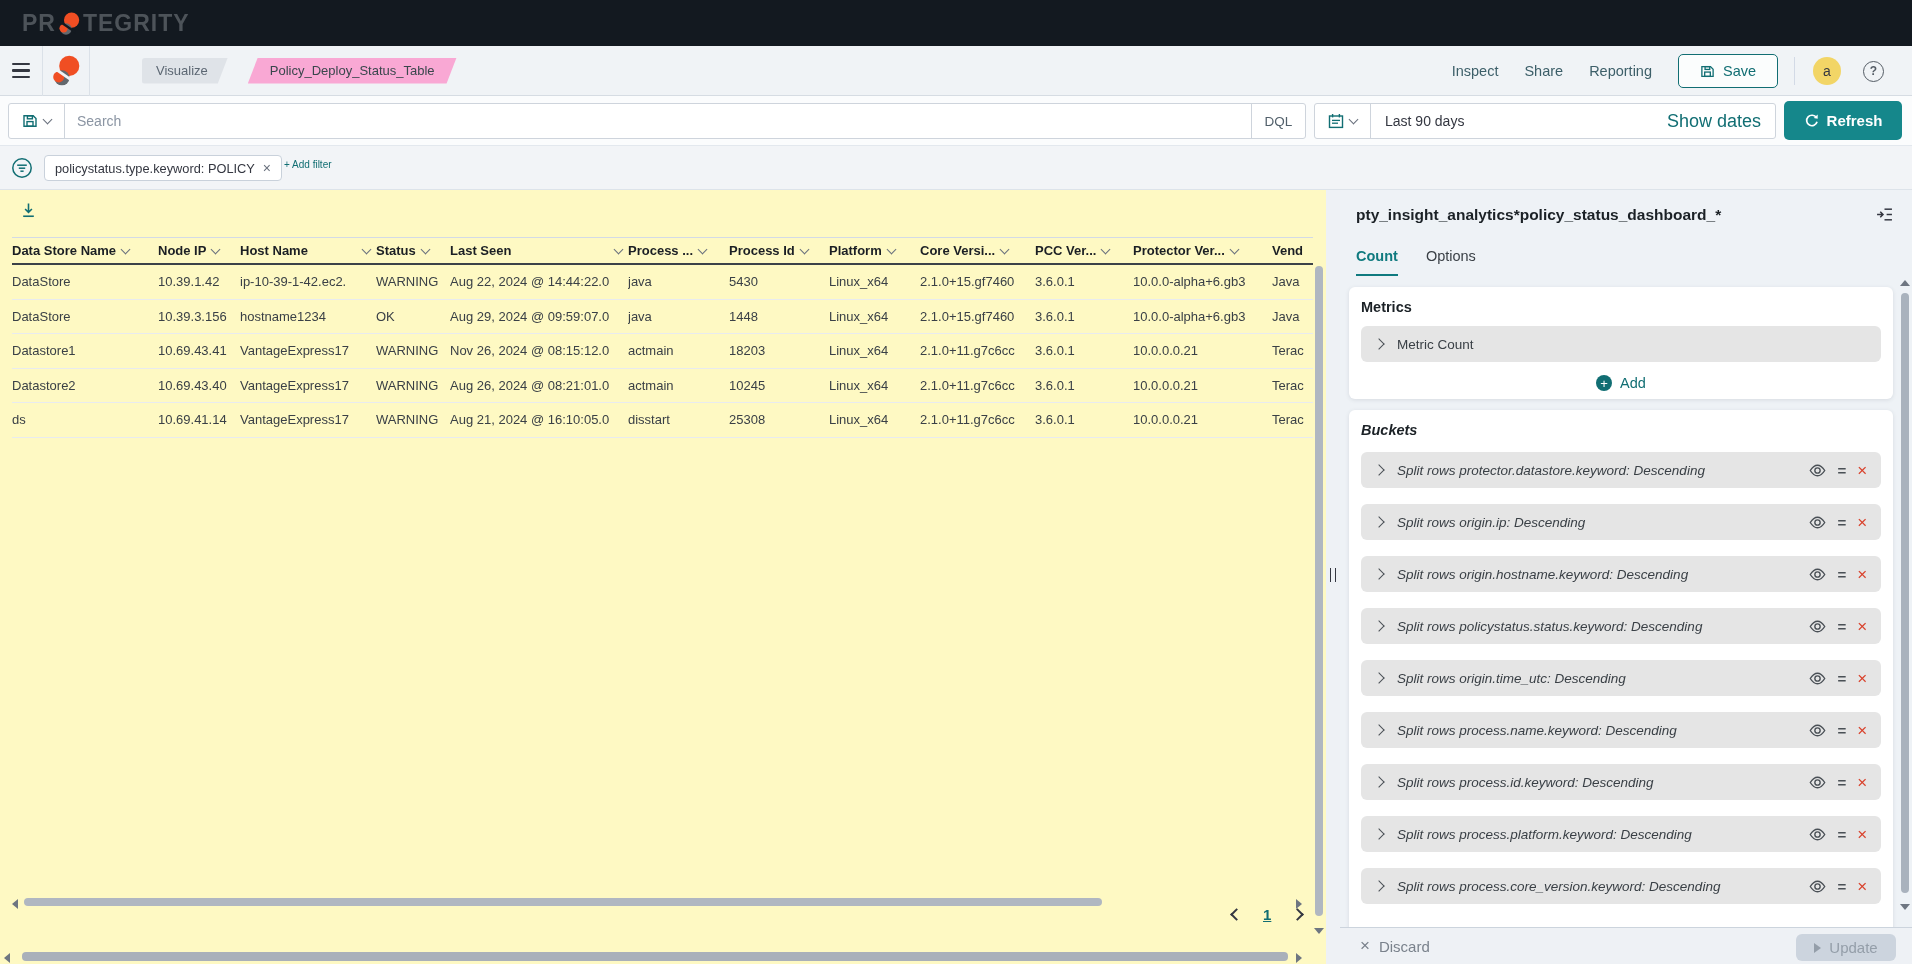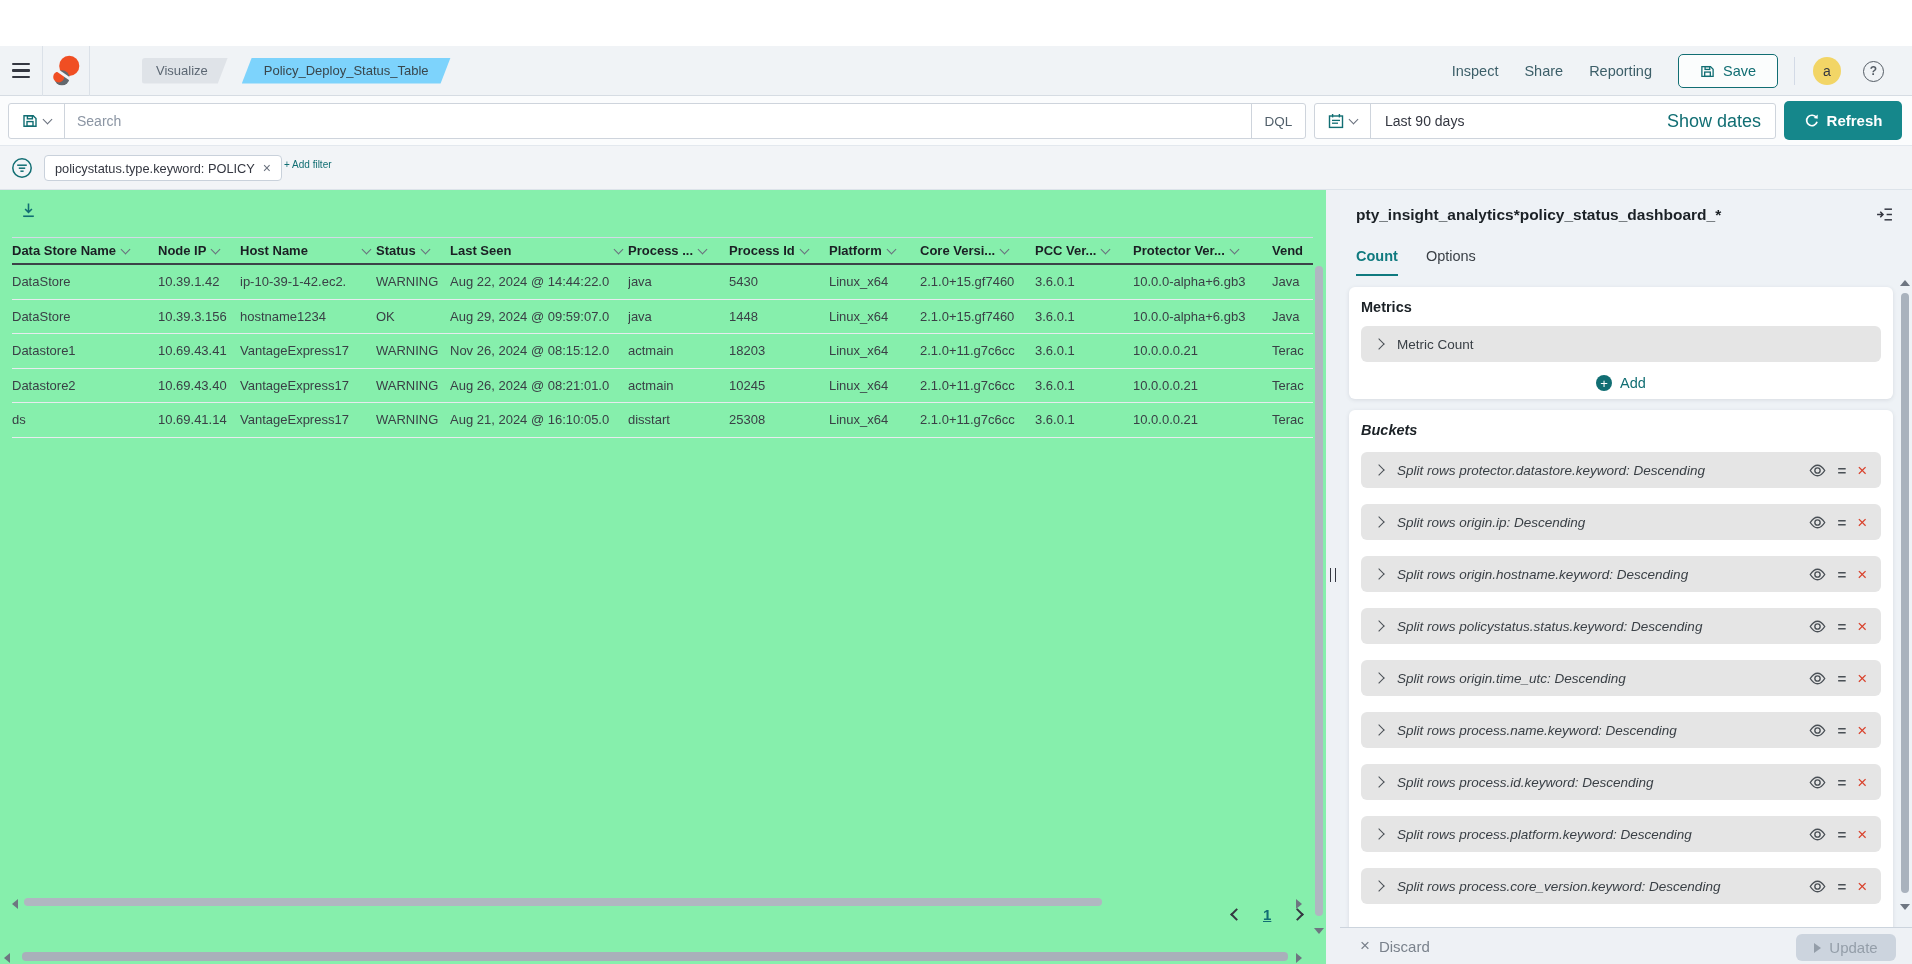--- a/index.html
+++ b/index.html
@@ -13,24 +13,24 @@
   .brand .mark { width:25px; height:25px; margin:0 1px; color:#131920; }
 
   
   .navbar { position:absolute; left:0; top:46px; width:1912px; height:50px; background:#f0f3f6; border-bottom:1px solid #d6dce3; display:flex; align-items:center; }
   .hamburger { width:42px; height:50px; display:flex; flex-direction:column; justify-content:center; align-items:center; gap:4px; cursor:pointer; }
   .hamburger span { width:18px; height:2.4px; background:#343741; border-radius:1px; }
   .vdiv { width:1px; height:50px; background:#dbe1e8; }
   .vdiv.short { height:28px; background:#d3dae6; }
   .applogo { width:46px; height:50px; display:flex; align-items:center; justify-content:center; color:#f0f3f6; }
   .applogo svg { width:33px; height:33px; }
-  .crumbs { display:flex; align-items:center; margin-left:12px; gap:14px;padding-left:40px; }
+  .crumbs { display:flex; align-items:center; margin-left:12px; gap:20px;padding-left:40px; }
   .crumb { height:26px; display:flex; align-items:center; padding:0 20px 0 14px; font-size:13px; }
   .crumb.first { background:#dfe3e8; color:#5c6773; clip-path:polygon(0 0,100% 0,calc(100% - 10px) 100%,0 100%); border-radius:3px 0 0 3px; }
-  .crumb.active { background:#7dd3fc; color:#39464c; clip-path:polygon(10px 0,100% 0,calc(100% - 10px) 100%,0 100%); padding:0 22px 0 22px; }
+  .crumb.active { background:#f9a8d4; color:#39464c; clip-path:polygon(10px 0,100% 0,calc(100% - 10px) 100%,0 100%); padding:0 22px 0 22px; }
   .nav-right { position:absolute; right:12px; top:0; height:50px; display:flex; align-items:center; gap:0; }
   .nav-link { font-size:14.5px; color:#3d5f69; margin-right:26px; cursor:pointer; }
   .save-btn { width:100px; height:34px; border:1px solid #116e73; border-radius:5px; background:#fbfdfd; color:#116e73; font-size:14.5px; display:flex; align-items:center; justify-content:center; gap:8px; cursor:pointer; margin-right:16px; }
   .avatar { width:28px; height:28px; border-radius:50%; background:#f2d566; color:#343741; font-size:14px; display:flex; align-items:center; justify-content:center; margin:0 22px 0 18px; cursor:pointer; }
   .help { width:21px; height:21px; border-radius:50%; border:1.6px solid #545c65; color:#545c65; font-size:12px; font-weight:700; display:flex; align-items:center; justify-content:center; margin-right:16px; cursor:pointer; }
 
   
   .searchrow { position:absolute; left:0; top:96px; width:1912px; height:50px; background:#fbfcfd; border-bottom:1px solid #e3e8ee; }
   .search-box { position:absolute; left:8px; top:7px; width:1298px; height:36px; background:#fff; border:1px solid #ced4dc; border-radius:3px; display:flex; align-items:center; }
   .saved-q { width:56px; height:100%; display:flex; align-items:center; justify-content:center; gap:6px; border-right:1px solid #ced4dc; cursor:pointer; }
@@ -43,21 +43,21 @@
   .refresh-btn { position:absolute; left:1784px; top:5px; width:118px; height:39px; background:#15878b; border:none; border-radius:5px; color:#fff; font-size:15px; font-weight:700; display:flex; align-items:center; justify-content:center; gap:8px; cursor:pointer; }
 
   
   .filterrow { position:absolute; left:0; top:146px; width:1912px; height:44px; background:#f2f4f7; border-bottom:1px solid #dde3ea; }
   .filter-icon { position:absolute; left:11px; top:11px; cursor:pointer; }
   .filter-chip { position:absolute; left:44px; top:9px; height:26px; background:#fff; border:1px solid #c9d1db; border-radius:4px; display:flex; align-items:center; padding:11px 10px; font-size:12.8px; color:#343741; gap:8px; cursor:pointer; }
   .filter-chip .x { color:#69707d; font-size:14px; cursor:pointer; }
   .add-filter { position:absolute; left:284px; top:13px; font-size:10px; color:#116e73; cursor:pointer; }
 
   
-  .table-area { position:absolute; left:0; top:190px; width:1326px; height:774px; background:#86efac; }
+  .table-area { position:absolute; left:0; top:190px; width:1326px; height:774px; background:#fef9c3; }
   .dl-icon { position:absolute; left:20px; top:12px; cursor:pointer; }
   .grid { position:absolute; left:12px; top:47px; width:1301px; }
   .grid-header { display:flex; border-top:1px solid #d3dae6; border-bottom:2px solid #3c4248; height:28px; align-items:center; }
   .grid-header .hc { font-size:13px; font-weight:700; color:#1b1f24; white-space:nowrap; overflow:hidden; padding-right:6px; display:flex; align-items:center; gap:6px; cursor:pointer; }
   .chev-d { width:7px; height:7px; border-right:1.6px solid #69707d; border-bottom:1.6px solid #69707d; transform:rotate(45deg); margin-top:-3px; flex:none; }
   .grid-row { display:flex; height:34.5px; align-items:center; border-bottom:1px solid #e8ebef; }
   .grid-row .cc { font-size:13px; color:#3a4046; white-space:nowrap; overflow:hidden; padding-right:8px; }
   .c1{width:146px;} .c2{width:82px;} .c3{width:136px;} .c4{width:74px;} .c5{width:178px;} .c6{width:101px;}
   .c7{width:100px;} .c8{width:91px;} .c9{width:115px;} .c10{width:98px;} .c11{width:139px;} .c12{width:41px; padding-right:0!important;}
 
@@ -110,20 +110,34 @@
   .update-btn { position:absolute; right:16px; top:6px; width:100px; height:27px; background:#ccd4de; border:none; border-radius:6px; color:#949ea9; font-size:15px; display:flex; align-items:center; justify-content:center; gap:8px; cursor:pointer; }
   .play { width:0; height:0; border-top:5px solid transparent; border-bottom:5px solid transparent; border-left:7px solid #949ea9; }
 
   svg.ic { display:block; }
 </style>
 </head>
 <body>
 
 <div class="root">
 
+  <div class="topbar">
+    <div class="brand">
+      <span>PR</span>
+      <span class="mark">
+        <svg class="ic" viewBox="0 0 36 36" width="25" height="25">
+          <circle cx="21" cy="13" r="11" fill="#f04e23"></circle>
+          <circle cx="13" cy="26" r="8.2" fill="#63686d"></circle>
+          <circle cx="9.5" cy="25" r="6" fill="#f04e23"></circle>
+          <line x1="1" y1="13" x2="27" y2="31" stroke="currentColor" stroke-width="3.2"></line>
+        </svg>
+      </span>
+      <span>TEGRITY</span>
+    </div>
+  </div>
 
   <div class="navbar">
     <div class="hamburger">
         <span></span>
         <span></span>
         <span></span>
       </div>
     <div class="vdiv"></div>
     <div class="applogo">
       <svg class="ic" viewBox="0 0 36 36">

